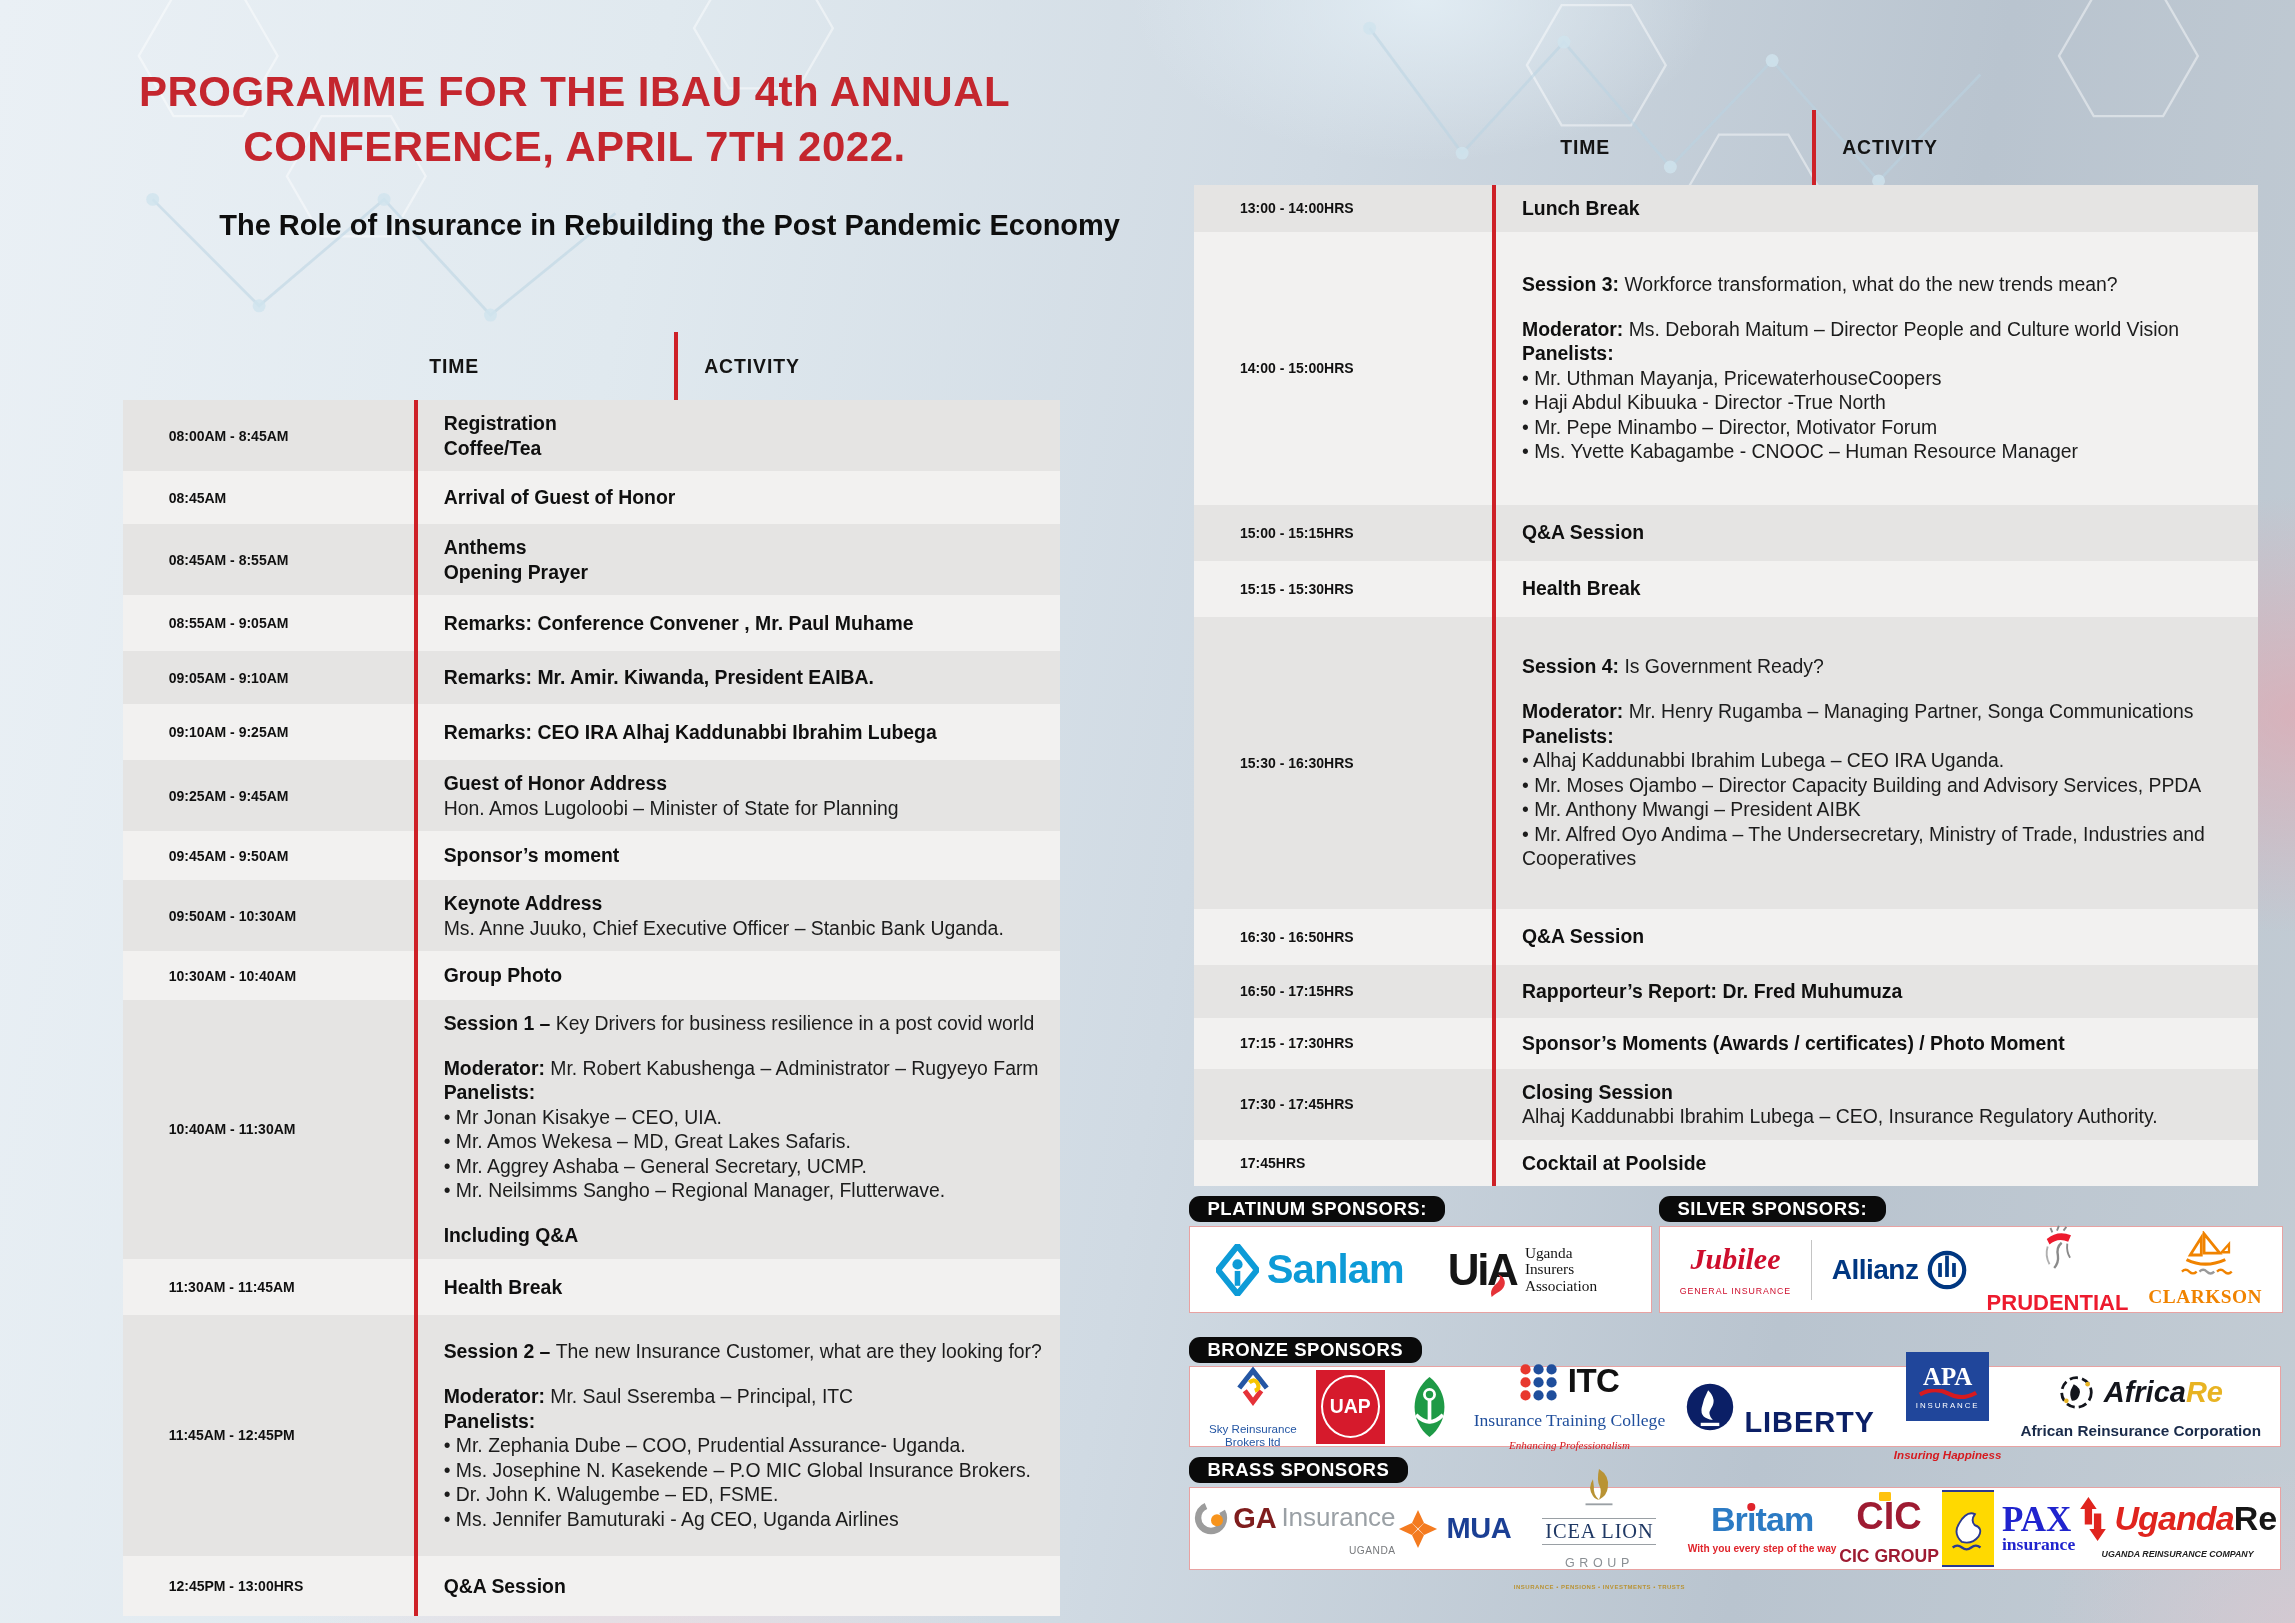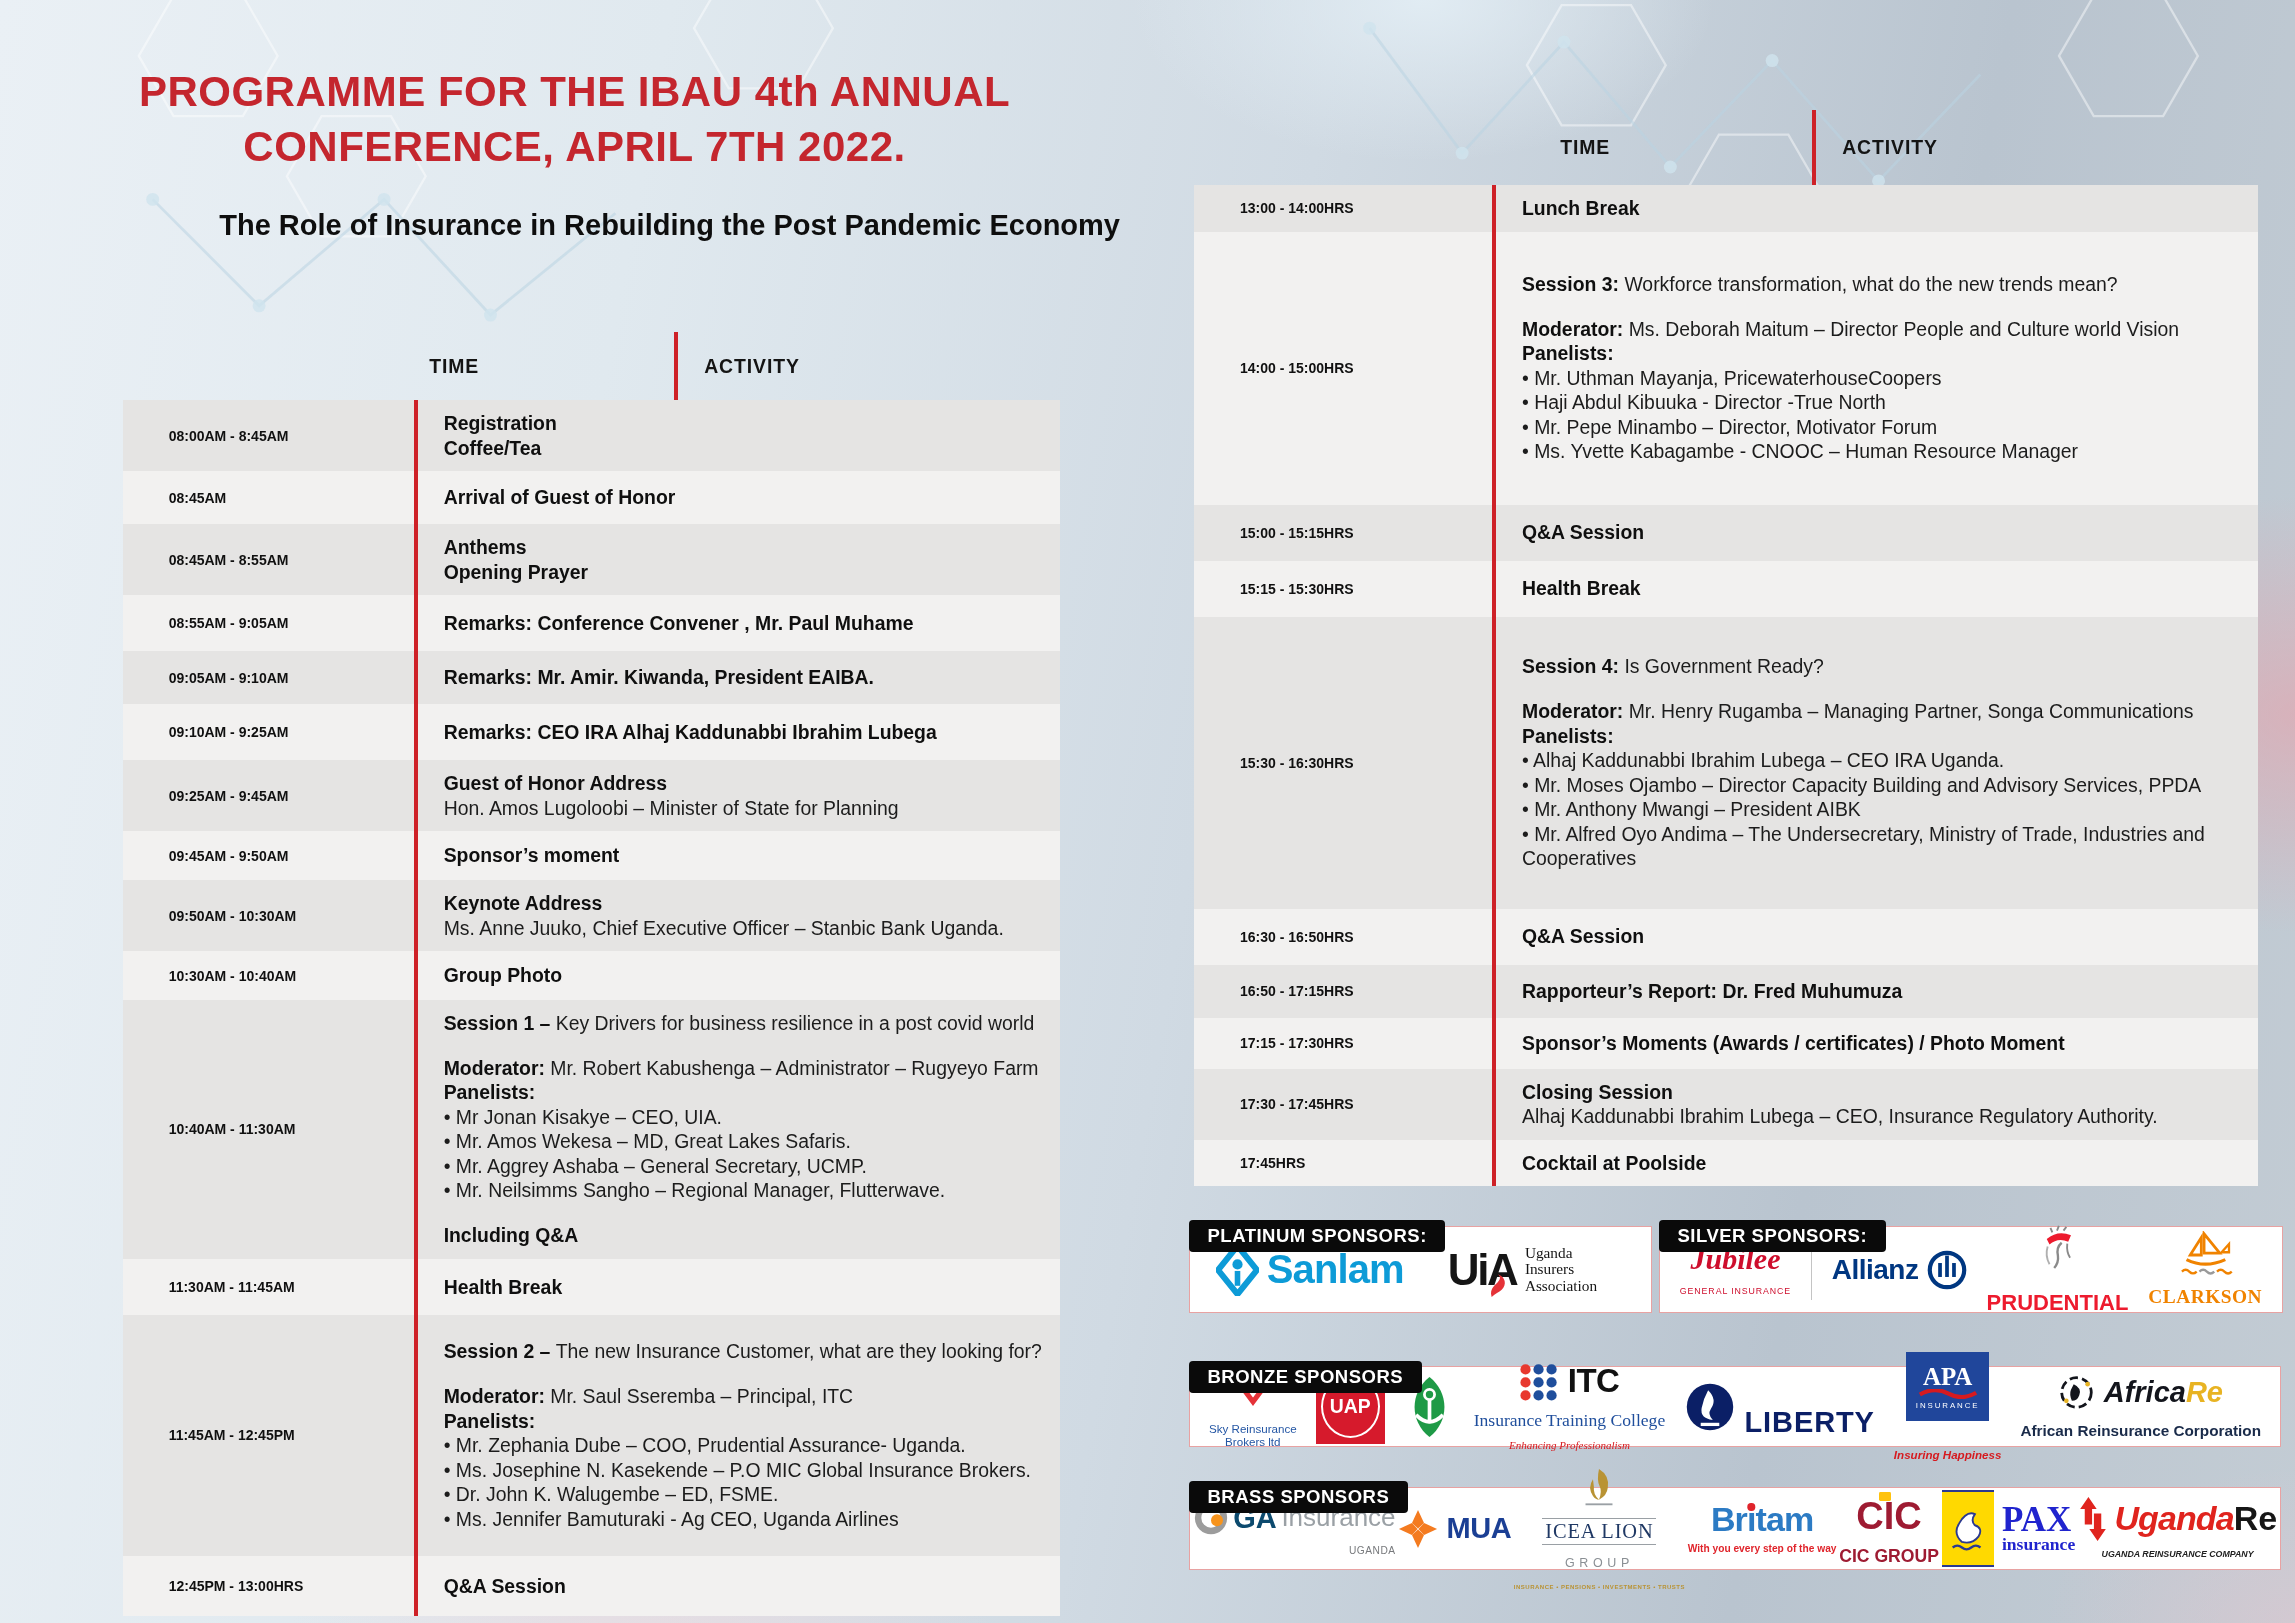--- a/index.html
+++ b/index.html
@@ -68,22 +68,22 @@
   #right-table .tbody .row:nth-child(4){min-height:56px}
   #right-table .tbody .row:nth-child(5){min-height:292px}
   #right-table .tbody .row:nth-child(6){min-height:56px}
   #right-table .tbody .row:nth-child(7){min-height:53px}
   #right-table .tbody .row:nth-child(8){min-height:51px}
   #right-table .tbody .row:nth-child(9){min-height:60px}
   #right-table .tbody .row:nth-child(10){min-height:46px}
 
   
   .badge{
-    position:absolute;z-index:2;display:flex;align-items:center;height:32px;padding:0 18.5px;
-    background:#0a0a0a;color:#fff;font-size:18.5px;font-weight:700;letter-spacing:0.5px;border-radius:4px;margin-top:24px;
+    position:absolute;z-index:2;display:flex;align-items:center;height:26px;padding:0 18.5px;
+    background:#0a0a0a;color:#fff;font-size:18.5px;font-weight:700;letter-spacing:0.5px;border-radius:11px;
   }
   .panel{
     position:absolute;z-index:1;background:#fff;border:1.4px solid #E8A2A2;box-sizing:border-box;
     display:flex;align-items:center;
   }
   #plat-badge{left:1189px;top:1196px;}
   #plat-panel{left:1189px;top:1226px;width:463px;height:87px;justify-content:flex-start;gap:44px;padding-left:25.5px;}
   #silver-badge{left:1659px;top:1196px;}
   #silver-panel{left:1659px;top:1226px;width:624px;height:87px;justify-content:space-evenly;}
   #bronze-badge{left:1189px;top:1337px;}
@@ -115,21 +115,21 @@
   .itc-tag{font-family:"Liberation Serif",serif;font-style:italic;font-size:11px;color:#D61A1F;margin-top:1.9px;}
   .liberty-word{font-size:29px;font-weight:800;color:#0B1F66;letter-spacing:0.9px;margin-top:32px;}
   .apa-box{width:83px;height:69px;background:#20469B;display:flex;flex-direction:column;align-items:center;justify-content:center;}
   .apa-word{font-family:"Liberation Serif",serif;font-size:25px;font-weight:700;color:#fff;line-height:1;}
   .apa-sub{font-size:7.9px;letter-spacing:1.9px;color:#fff;margin-top:2.8px;}
   .apa-tag{font-style:italic;font-size:11.6px;color:#D61A1F;margin-top:19px;font-weight:700;}
   .afre-words{font-size:29px;font-weight:800;font-style:italic;color:#13151c;}
   .afre-re{color:#E8B322;}
   .afre-sub{font-size:15.3px;font-weight:700;color:#1a2b4a;margin-top:4.6px;}
 
-  .ga-word1{font-size:29px;font-weight:700;color:#0c4a6e;}
+  .ga-word1{font-size:29px;font-weight:700;color:#7f1d1d;}
   .ga-word2{font-size:26px;color:#9aa0a5;}
   .ga-sub{font-size:10.2px;color:#77797c;letter-spacing:0.5px;align-self:flex-end;margin-top:1.9px;}
   .mua-word{font-size:29px;font-weight:800;color:#1B3F94;letter-spacing:-0.5px;}
   .icea-word{font-family:"Liberation Serif",serif;font-size:20.4px;color:#1F3864;letter-spacing:0.9px;border-top:1.4px solid #9aa0a5;border-bottom:1.4px solid #9aa0a5;padding:1.9px 2.8px;}
   .icea-group{font-size:12.5px;color:#8a8f94;letter-spacing:4.6px;margin-top:3.7px;}
   .icea-tag{font-size:6px;color:#B99334;font-weight:700;letter-spacing:0.5px;margin-top:5.6px;}
   .britam-word{font-size:34px;font-weight:800;color:#2C7BC4;letter-spacing:-0.9px;display:flex;}
   .brit-i{position:relative;}
   .brit-i i{font-style:normal;}
   .brit-dot{position:absolute;top:1.4px;left:50%;transform:translateX(-50%);width:7.4px;height:7.4px;border-radius:50%;background:#E0242B;}

